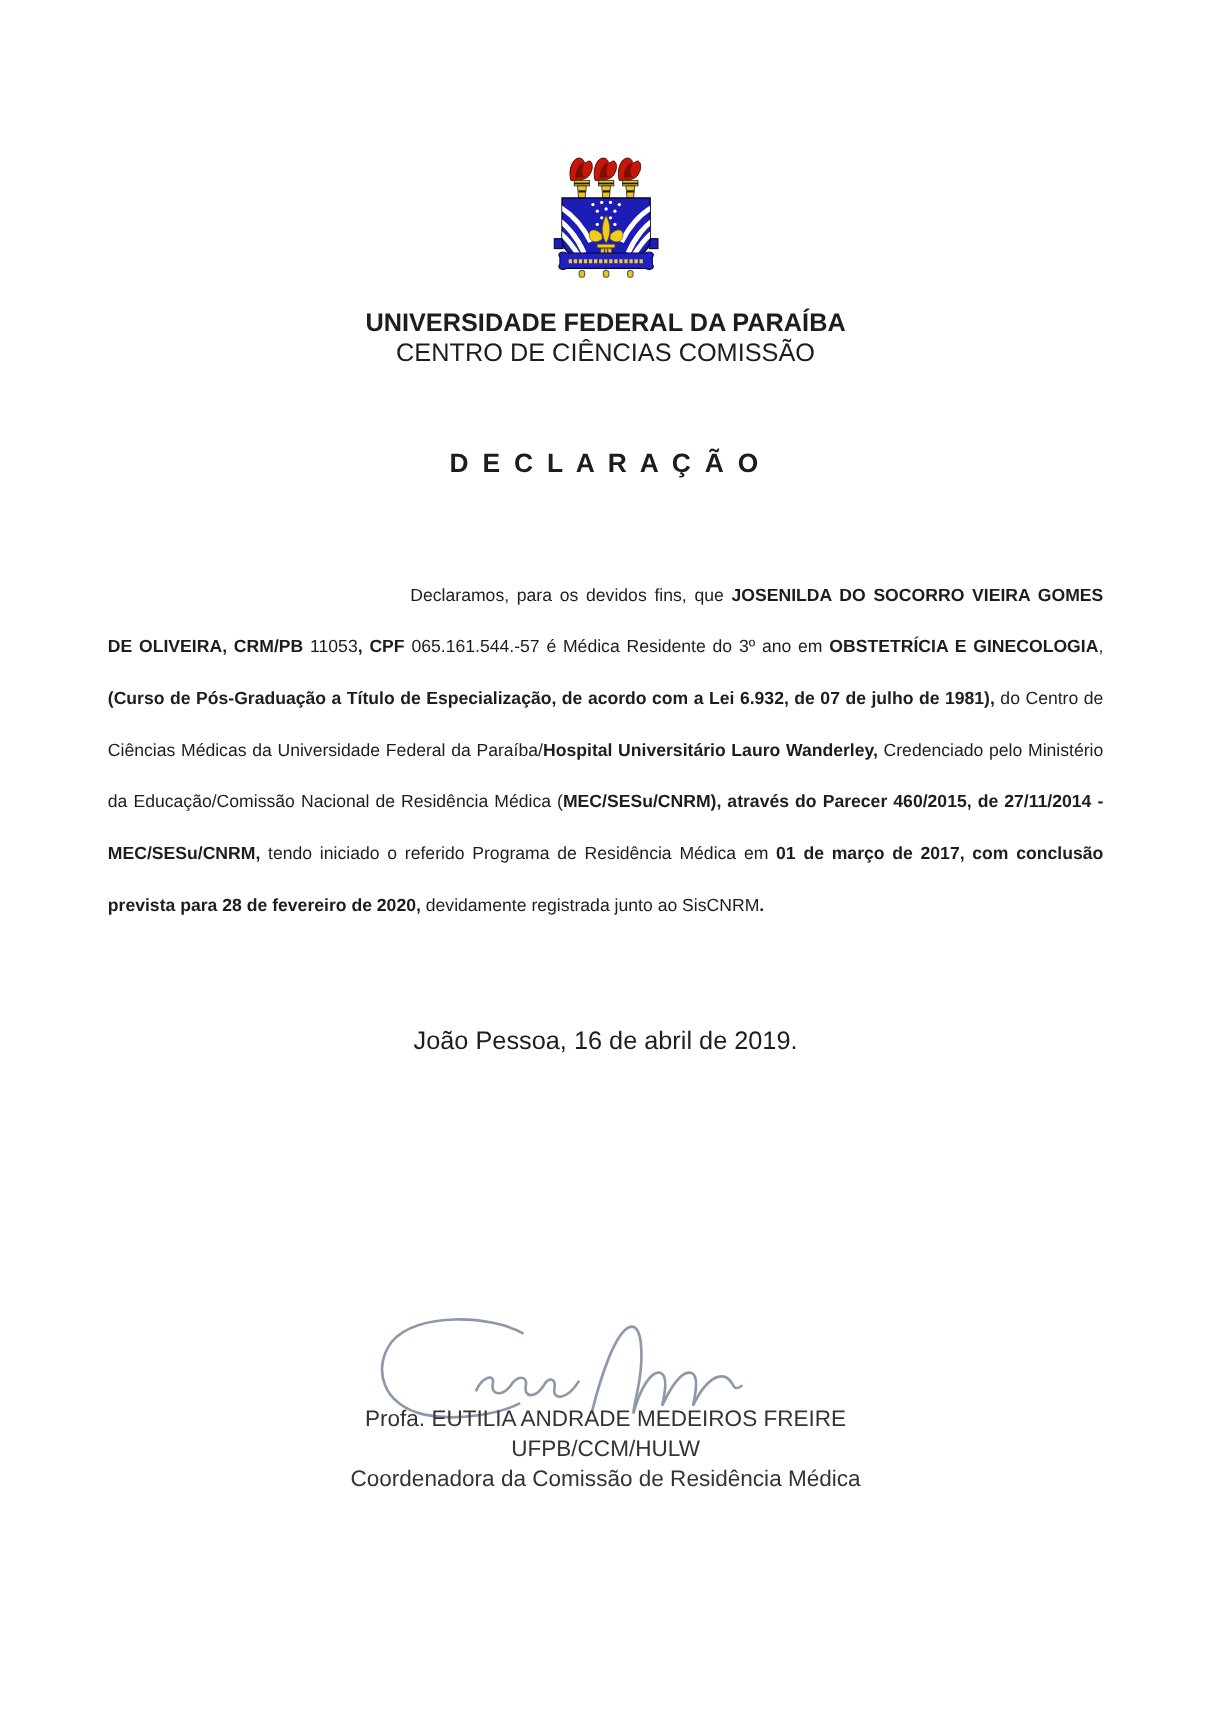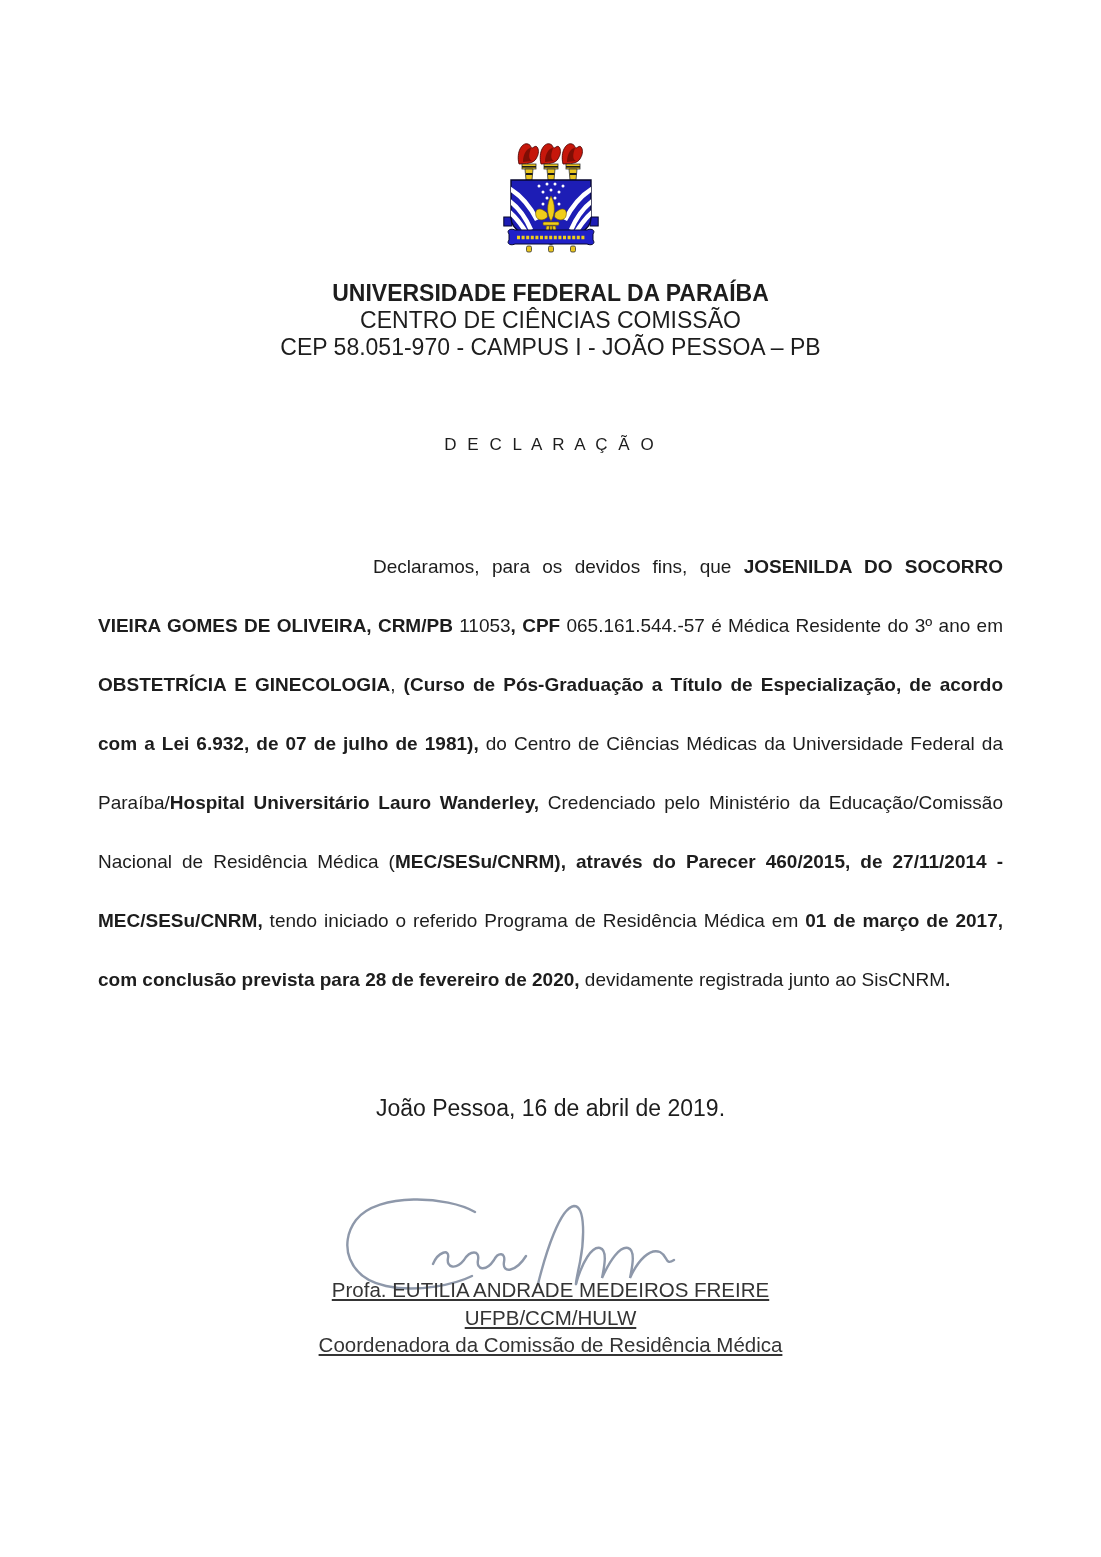--- a/index.html
+++ b/index.html
@@ -15,49 +15,48 @@
   .b { font-weight:bold; }
 
   .crest { display:block; margin:140px auto 0; }
 
   .org-header { margin-top:18px; text-align:center; font-size:23px; line-height:27px; }
   .org-header .hline { white-space:nowrap; }
 
   .doc-title {
     margin-top:74px;
     text-align:center;
-    font-size:17px;
-    font-weight:normal;
+    font-size:24px;
+    font-weight:bold;
     letter-spacing:3px;
   }
 
   .body-par {
     margin:82px auto 0;
     width:905px;
-    font-size:19px;
-    line-height:59px;
+    font-size:16px;
+    line-height:47px;
     text-align:justify;
     text-indent:275px;
   }
 
   .date-line {
     margin-top:86px;
     text-align:center;
     font-size:23px;
   }
 
   .sig-block {
     position:absolute;
     left:0; right:0;
     top:1276px;
     text-align:center;
     font-size:20.5px;
     line-height:27.5px;
     color:#343434;
-    text-decoration:underline;
   }
   .sig-scribble {
     position:absolute;
     left:338px; top:1190px;
     pointer-events:none;
   }
 </style>
 </head>
 <body>
 
@@ -149,21 +148,20 @@
     <g fill="#e9c51e" stroke="#333" stroke-width="0.8">
       <rect x="23.5" y="106" width="5" height="6" rx="1.5"></rect>
       <rect x="45.5" y="106" width="5" height="6" rx="1.5"></rect>
       <rect x="67.5" y="106" width="5" height="6" rx="1.5"></rect>
     </g>
   </svg>
 
   <div class="org-header">
       <div class="hline b">UNIVERSIDADE FEDERAL DA PARAÍBA</div>
       <div class="hline">CENTRO DE CIÊNCIAS COMISSÃO</div>
-      <div class="hline">CEP 58.051-970 - CAMPUS I - JOÃO PESSOA – PB</div>
     </div>
 
   <div class="doc-title">D E C L A R A Ç Ã O</div>
 
   <p class="body-par"><span>Declaramos, para os devidos fins, que </span><span class="b">JOSENILDA DO SOCORRO VIEIRA GOMES DE OLIVEIRA, CRM/PB</span><span> 11053</span><span class="b">, CPF </span><span>065.161.544.-57 é Médica Residente do 3º ano em </span><span class="b">OBSTETRÍCIA E GINECOLOGIA</span><span>, </span><span class="b">(Curso de Pós-Graduação a Título de Especialização, de acordo com a Lei 6.932, de 07 de julho de 1981),</span><span> do Centro de Ciências Médicas da Universidade Federal da Paraíba/</span><span class="b">Hospital Universitário Lauro Wanderley,</span><span> Credenciado pelo Ministério da Educação/Comissão Nacional de Residência Médica (</span><span class="b">MEC/SESu/CNRM), através do Parecer 460/2015, de 27/11/2014 - MEC/SESu/CNRM,</span><span>  tendo iniciado o referido Programa de Residência Médica em </span><span class="b">01 de março de 2017, com conclusão prevista para 28 de fevereiro de 2020,</span><span> devidamente registrada junto ao SisCNRM</span><span class="b">.</span></p>
 
   <div class="date-line">João Pessoa, 16 de abril de 2019.</div>
 
   <svg class="sig-scribble" width="380" height="125" viewBox="0 0 380 125" xmlns="http://www.w3.org/2000/svg">
     <g fill="none" stroke="#8893a6" stroke-width="2.4" stroke-linecap="round" opacity="0.95">

